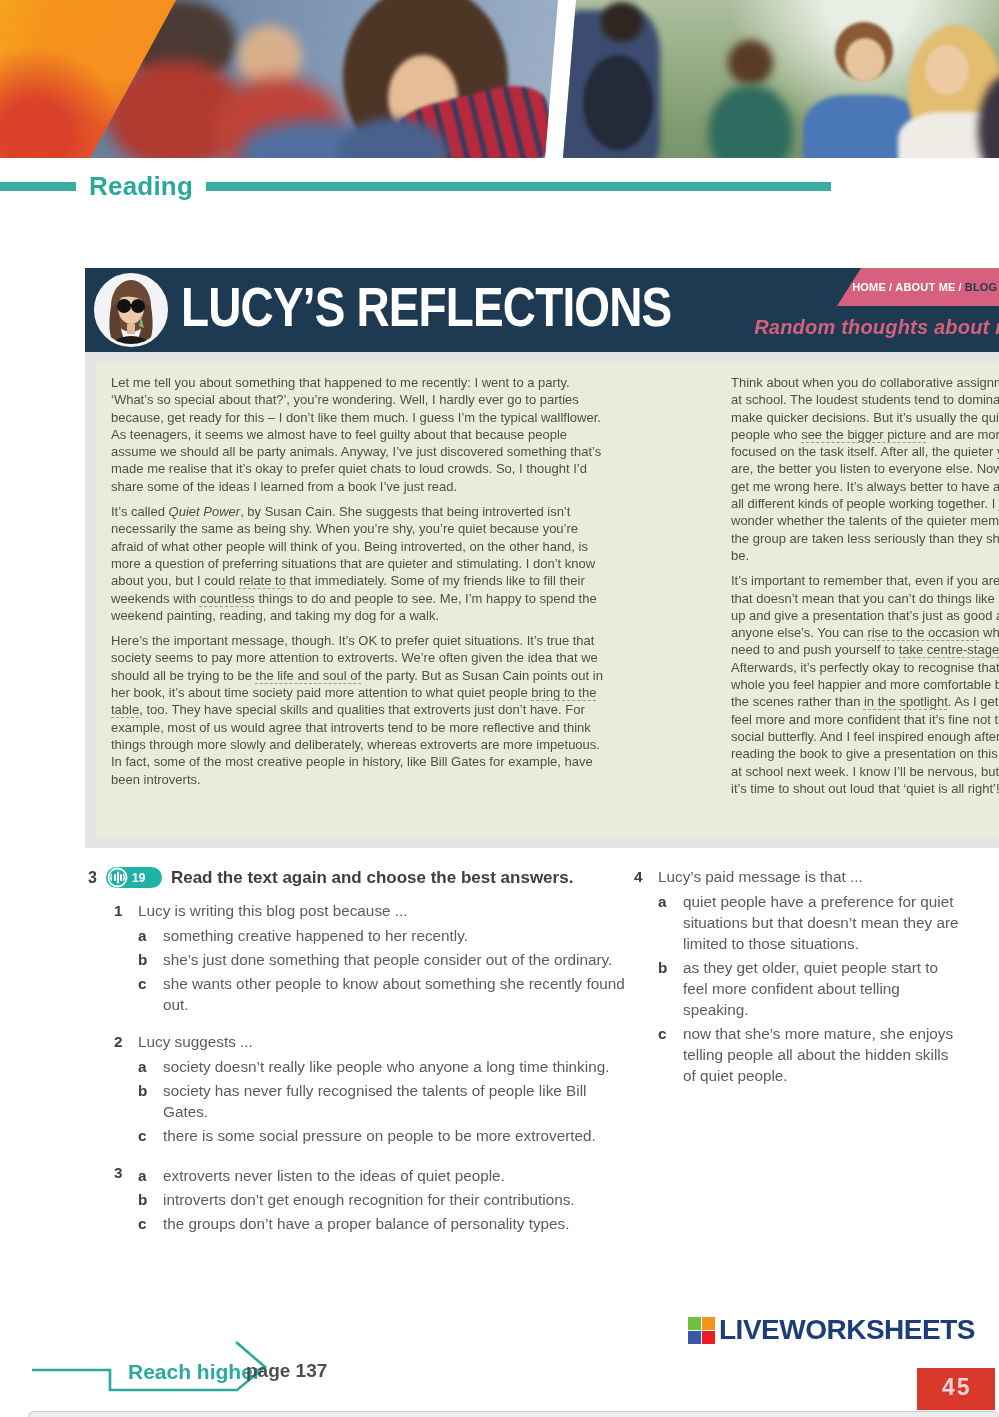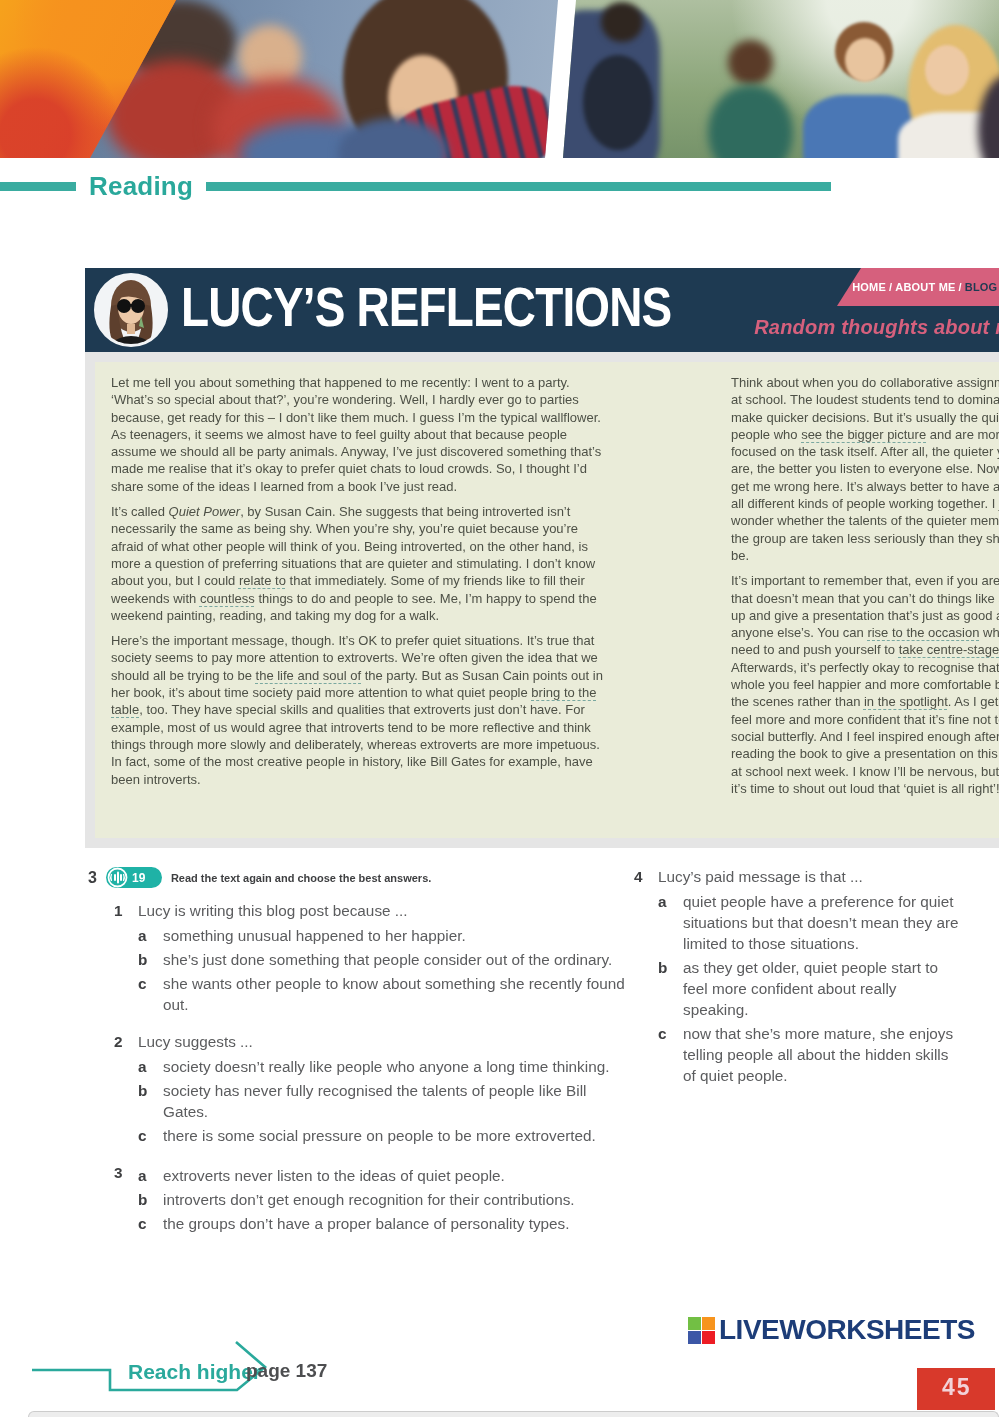--- a/index.html
+++ b/index.html
@@ -81,21 +81,21 @@
     text-decoration:underline dashed #7aa8a0 1px;
     text-underline-offset:3px;
   }
 
   
   .exercise { position:absolute; top:866px; left:88px; width:872px; display:flex; align-items:flex-start; }
   .ex-left  { width:546px; }
   .ex-right { width:326px; }
   .ex-head { display:flex; align-items:center; gap:9px; margin-bottom:11px; }
   .ex-num { font-size:16px; font-weight:bold; color:#3e3f41; }
-  .ex-instruction { font-size:11px; font-weight:bold; color:#3e3f41; }
+  .ex-instruction { font-size:17px; font-weight:bold; color:#3e3f41; }
   .audio-pill { display:inline-flex; }
   .q { display:flex; margin-bottom:13px; font-size:15.3px; line-height:21px; color:#5b5c5e; }
   .q .qnum { width:24px; margin-left:26px; font-weight:bold; color:#3e3f41; flex-shrink:0; }
   .ex-right .q .qnum { margin-left:0; }
   .q .qbody { flex:1; }
   .q .stem { margin-bottom:4px; }
   .opt { display:flex; margin:3px 0; }
   .opt .letter { width:25px; font-weight:bold; color:#3e3f41; flex-shrink:0; }
   .opt .otext { flex:1; }
 
@@ -219,21 +219,21 @@
         </span>
         <span class="ex-instruction">Read the text again and choose the best answers.</span>
       </div>
       <div id="ex-left-questions">
           <div class="q">
             <span class="qnum">1</span>
             <div class="qbody">
               <div class="stem">Lucy is writing this blog post because ...</div>
               <div class="opt">
                 <span class="letter">a</span>
-                <span class="otext">something unusual happened to her happier.</span>
+                <span class="otext">something creative happened to her recently.</span>
               </div>
               <div class="opt">
                 <span class="letter">b</span>
                 <span class="otext">she’s just done something that people consider out of the ordinary.</span>
               </div>
               <div class="opt">
                 <span class="letter">c</span>
                 <span class="otext">she wants other people to know about something she recently found out.</span>
               </div>
             </div>
@@ -280,21 +280,21 @@
           <div class="q">
             <span class="qnum">4</span>
             <div class="qbody">
               <div class="stem">Lucy’s paid message is that ...</div>
               <div class="opt">
                 <span class="letter">a</span>
                 <span class="otext">quiet people have a preference for quiet situations but that doesn’t mean they are limited to those situations.</span>
               </div>
               <div class="opt">
                 <span class="letter">b</span>
-                <span class="otext">as they get older, quiet people start to feel more confident about really speaking.</span>
+                <span class="otext">as they get older, quiet people start to feel more confident about telling speaking.</span>
               </div>
               <div class="opt">
                 <span class="letter">c</span>
                 <span class="otext">now that she’s more mature, she enjoys telling people all about the hidden skills of quiet people.</span>
               </div>
             </div>
           </div>
         </div>
     </div>
   </div>

